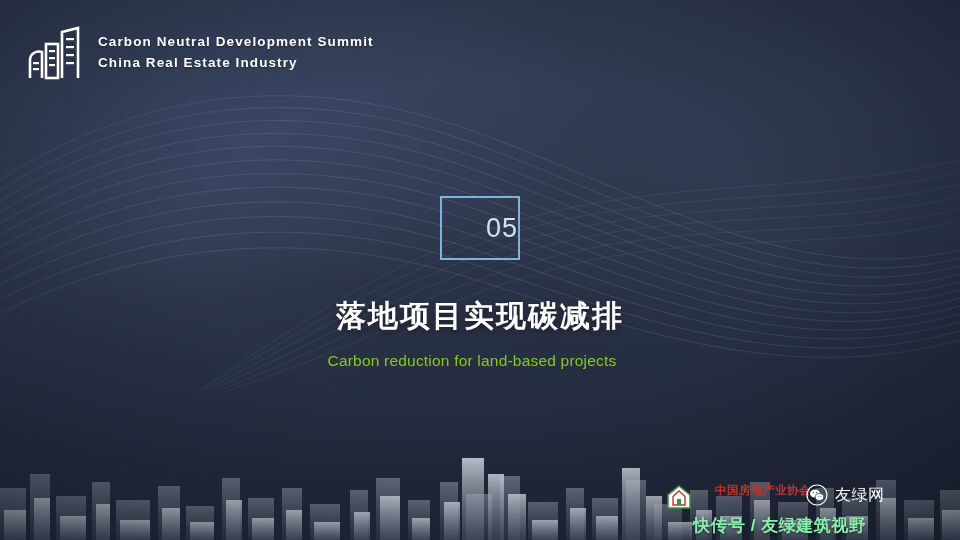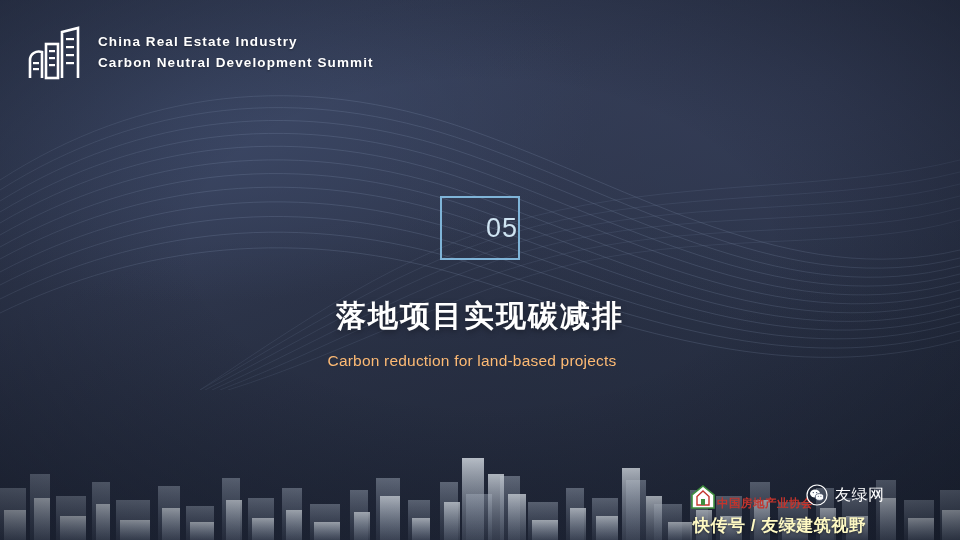--- a/index.html
+++ b/index.html
@@ -96,33 +96,33 @@
     font-weight: 700;
     letter-spacing: 2px;
     text-shadow: 0 2px 6px rgba(0,0,0,0.4);
   }
   .subhead {
     position: absolute;
     left: 0;
     top: 352px;
     width: 944px;
     text-align: center;
-    color: #fdba74;
+    color: #84cc16;
     font-size: 15.5px;
     font-weight: 400;
     letter-spacing: 0.2px;
   }
   
   .wm-cn-badge {
     position: absolute;
-    left: 690px;
+    left: 666px;
     top: 484px;
     display: flex;
-    align-items: flex-end;
-    gap: 1px;
+    align-items: flex-start;
+    gap: 23px;
   }
   .wm-cn-icon {
     width: 26px;
     height: 26px;
   }
   .wm-cn-text {
     color: #c4342c;
     font-size: 11.5px;
     font-weight: 700;
     letter-spacing: 0.5px;
@@ -141,21 +141,21 @@
   .wm-wechat-label {
     font-size: 16px;
     font-weight: 400;
     letter-spacing: 0.5px;
     white-space: nowrap;
   }
   .wm-bottom {
     position: absolute;
     left: 693px;
     top: 514px;
-    color: #fef9c3;
+    color: #86efac;
     font-size: 17px;
     font-weight: 700;
     letter-spacing: 0.5px;
     white-space: nowrap;
     text-shadow: 0 1px 3px rgba(0,0,0,0.5);
   }
 </style>
 </head>
 <body>
 
@@ -284,22 +284,22 @@
         <rect x="23" y="26" width="6" height="2.2"></rect>
         <rect x="23" y="33" width="6" height="2.2"></rect>
         <rect x="23" y="40" width="6" height="2.2"></rect>
         <rect x="40" y="14" width="8" height="2.2"></rect>
         <rect x="40" y="22" width="8" height="2.2"></rect>
         <rect x="40" y="30" width="8" height="2.2"></rect>
         <rect x="40" y="38" width="8" height="2.2"></rect>
       </g>
     </svg>
     <div class="header-text">
+      <div>Carbon Neutral Development Summit</div>
       <div>China Real Estate Industry</div>
-      <div>Carbon Neutral Development Summit</div>
     </div>
   </div>
 
   <div class="number-box">
     <span>05</span>
   </div>
 
   <div class="headline">落地项目实现碳减排</div>
   <div class="subhead">Carbon reduction for land-based projects</div>
 

